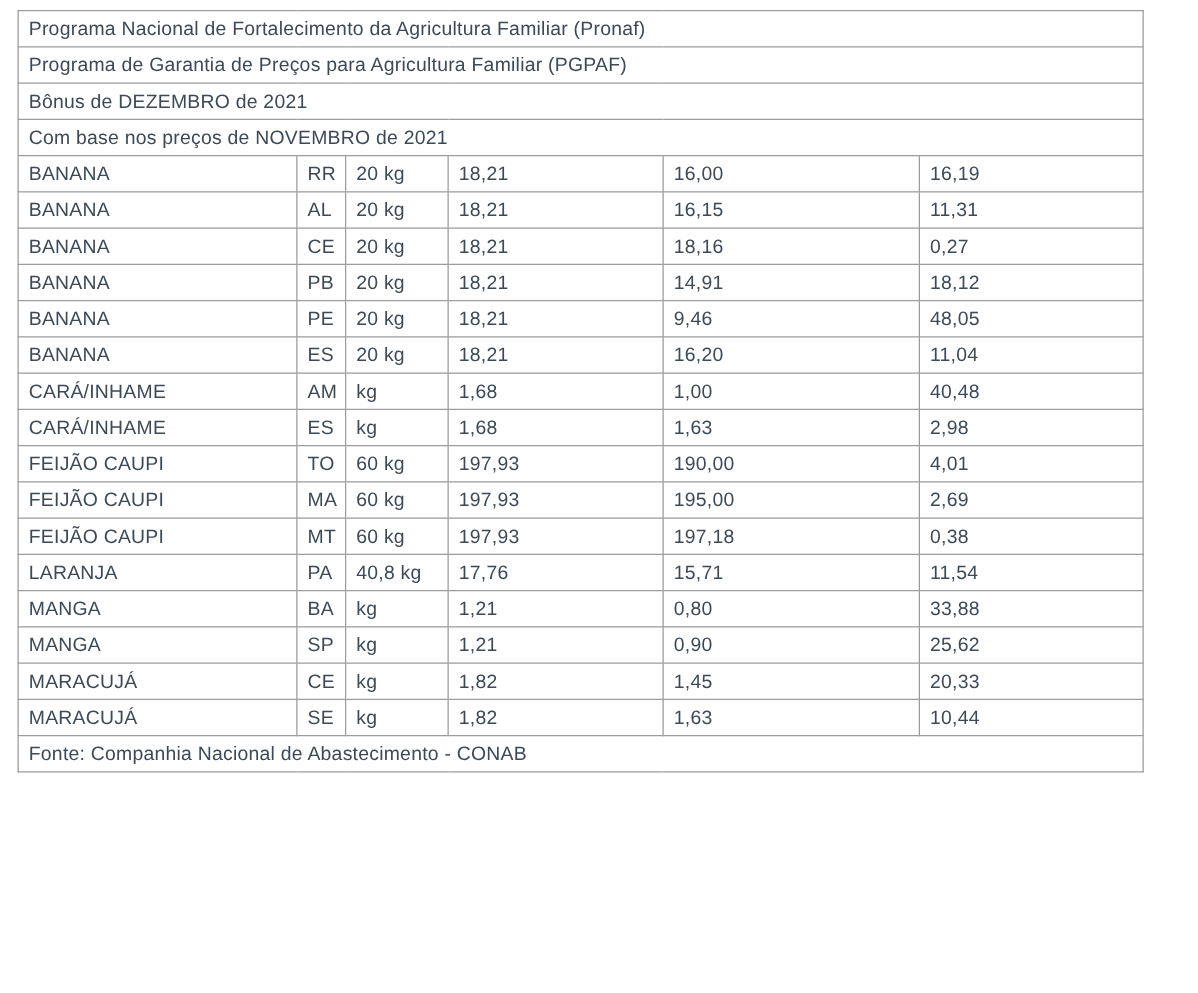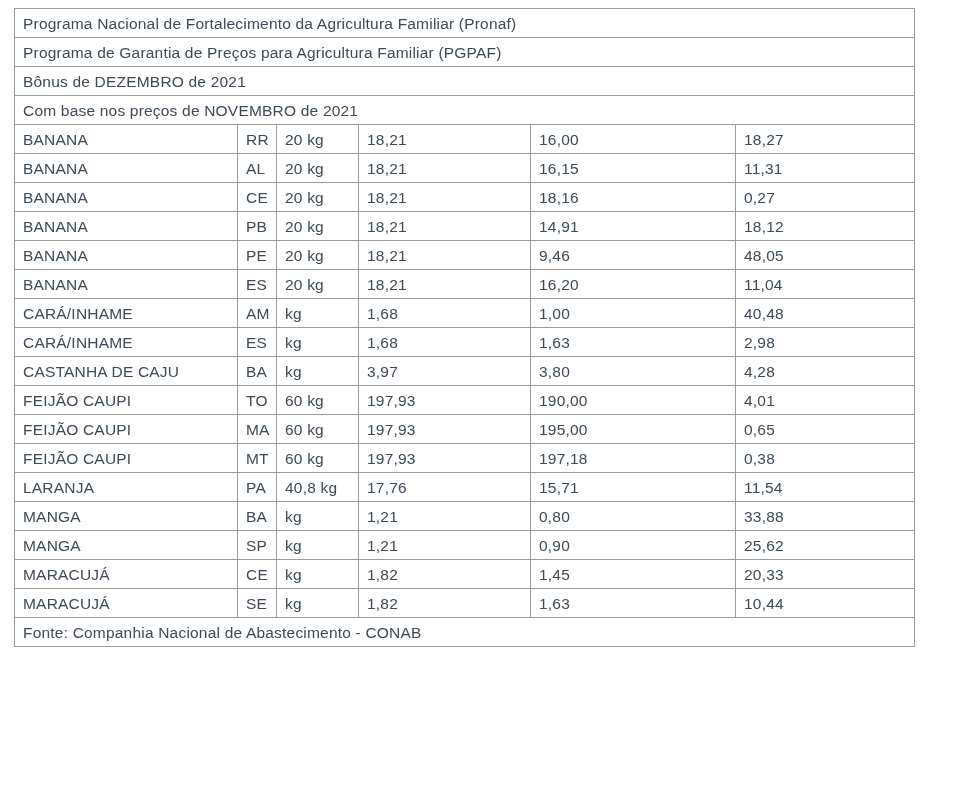--- a/index.html
+++ b/index.html
@@ -79,21 +79,21 @@
         </tr>
         <tr data-name="banner-row">
           <td data-name="banner-cell" colspan="6">Com base nos preços de NOVEMBRO de 2021</td>
         </tr>
         <tr data-name="table-row">
           <td data-name="table-cell">BANANA</td>
           <td data-name="table-cell">RR</td>
           <td data-name="table-cell">20 kg</td>
           <td data-name="table-cell">18,21</td>
           <td data-name="table-cell">16,00</td>
-          <td data-name="table-cell">18,27</td>
+          <td data-name="table-cell">16,19</td>
         </tr>
         <tr data-name="table-row">
           <td data-name="table-cell">BANANA</td>
           <td data-name="table-cell">AL</td>
           <td data-name="table-cell">20 kg</td>
           <td data-name="table-cell">18,21</td>
           <td data-name="table-cell">16,15</td>
           <td data-name="table-cell">11,31</td>
         </tr>
         <tr data-name="table-row">
@@ -136,44 +136,36 @@
           <td data-name="table-cell">1,00</td>
           <td data-name="table-cell">40,48</td>
         </tr>
         <tr data-name="table-row">
           <td data-name="table-cell">CARÁ/INHAME</td>
           <td data-name="table-cell">ES</td>
           <td data-name="table-cell">kg</td>
           <td data-name="table-cell">1,68</td>
           <td data-name="table-cell">1,63</td>
           <td data-name="table-cell">2,98</td>
-        </tr>
-        <tr data-name="table-row">
-          <td data-name="table-cell">CASTANHA DE CAJU</td>
-          <td data-name="table-cell">BA</td>
-          <td data-name="table-cell">kg</td>
-          <td data-name="table-cell">3,97</td>
-          <td data-name="table-cell">3,80</td>
-          <td data-name="table-cell">4,28</td>
         </tr>
         <tr data-name="table-row">
           <td data-name="table-cell">FEIJÃO CAUPI</td>
           <td data-name="table-cell">TO</td>
           <td data-name="table-cell">60 kg</td>
           <td data-name="table-cell">197,93</td>
           <td data-name="table-cell">190,00</td>
           <td data-name="table-cell">4,01</td>
         </tr>
         <tr data-name="table-row">
           <td data-name="table-cell">FEIJÃO CAUPI</td>
           <td data-name="table-cell">MA</td>
           <td data-name="table-cell">60 kg</td>
           <td data-name="table-cell">197,93</td>
           <td data-name="table-cell">195,00</td>
-          <td data-name="table-cell">0,65</td>
+          <td data-name="table-cell">2,69</td>
         </tr>
         <tr data-name="table-row">
           <td data-name="table-cell">FEIJÃO CAUPI</td>
           <td data-name="table-cell">MT</td>
           <td data-name="table-cell">60 kg</td>
           <td data-name="table-cell">197,93</td>
           <td data-name="table-cell">197,18</td>
           <td data-name="table-cell">0,38</td>
         </tr>
         <tr data-name="table-row">

